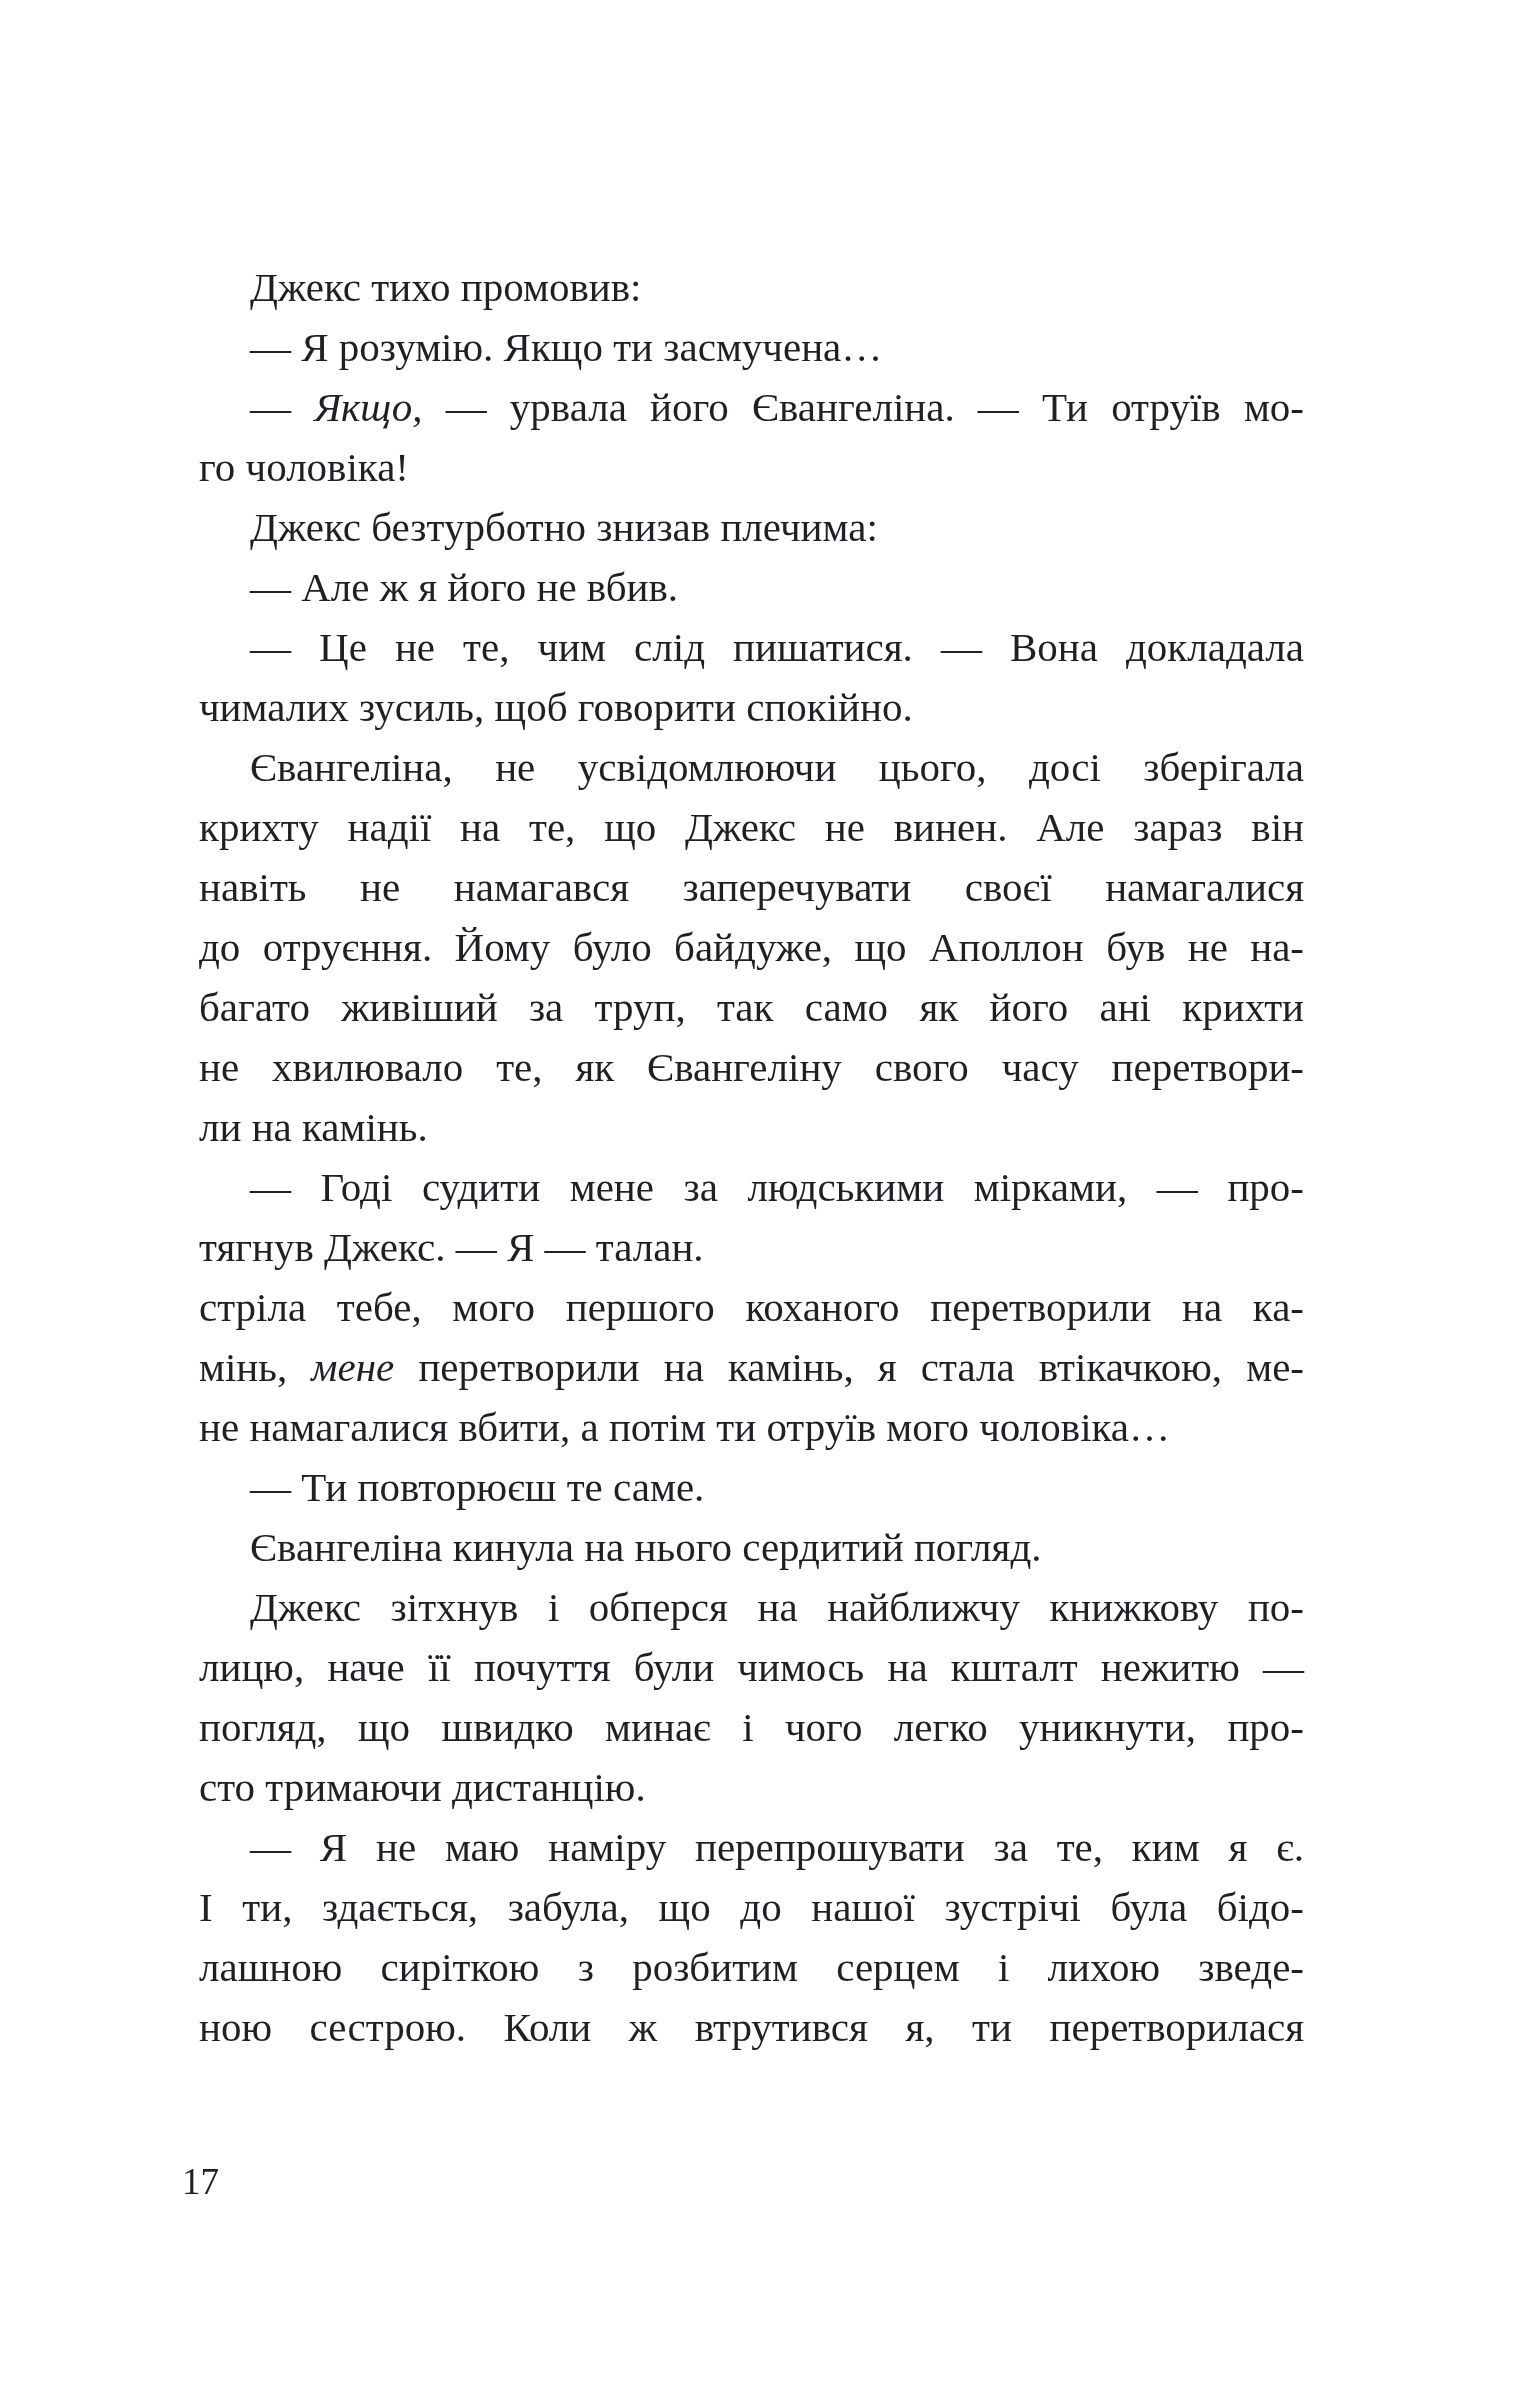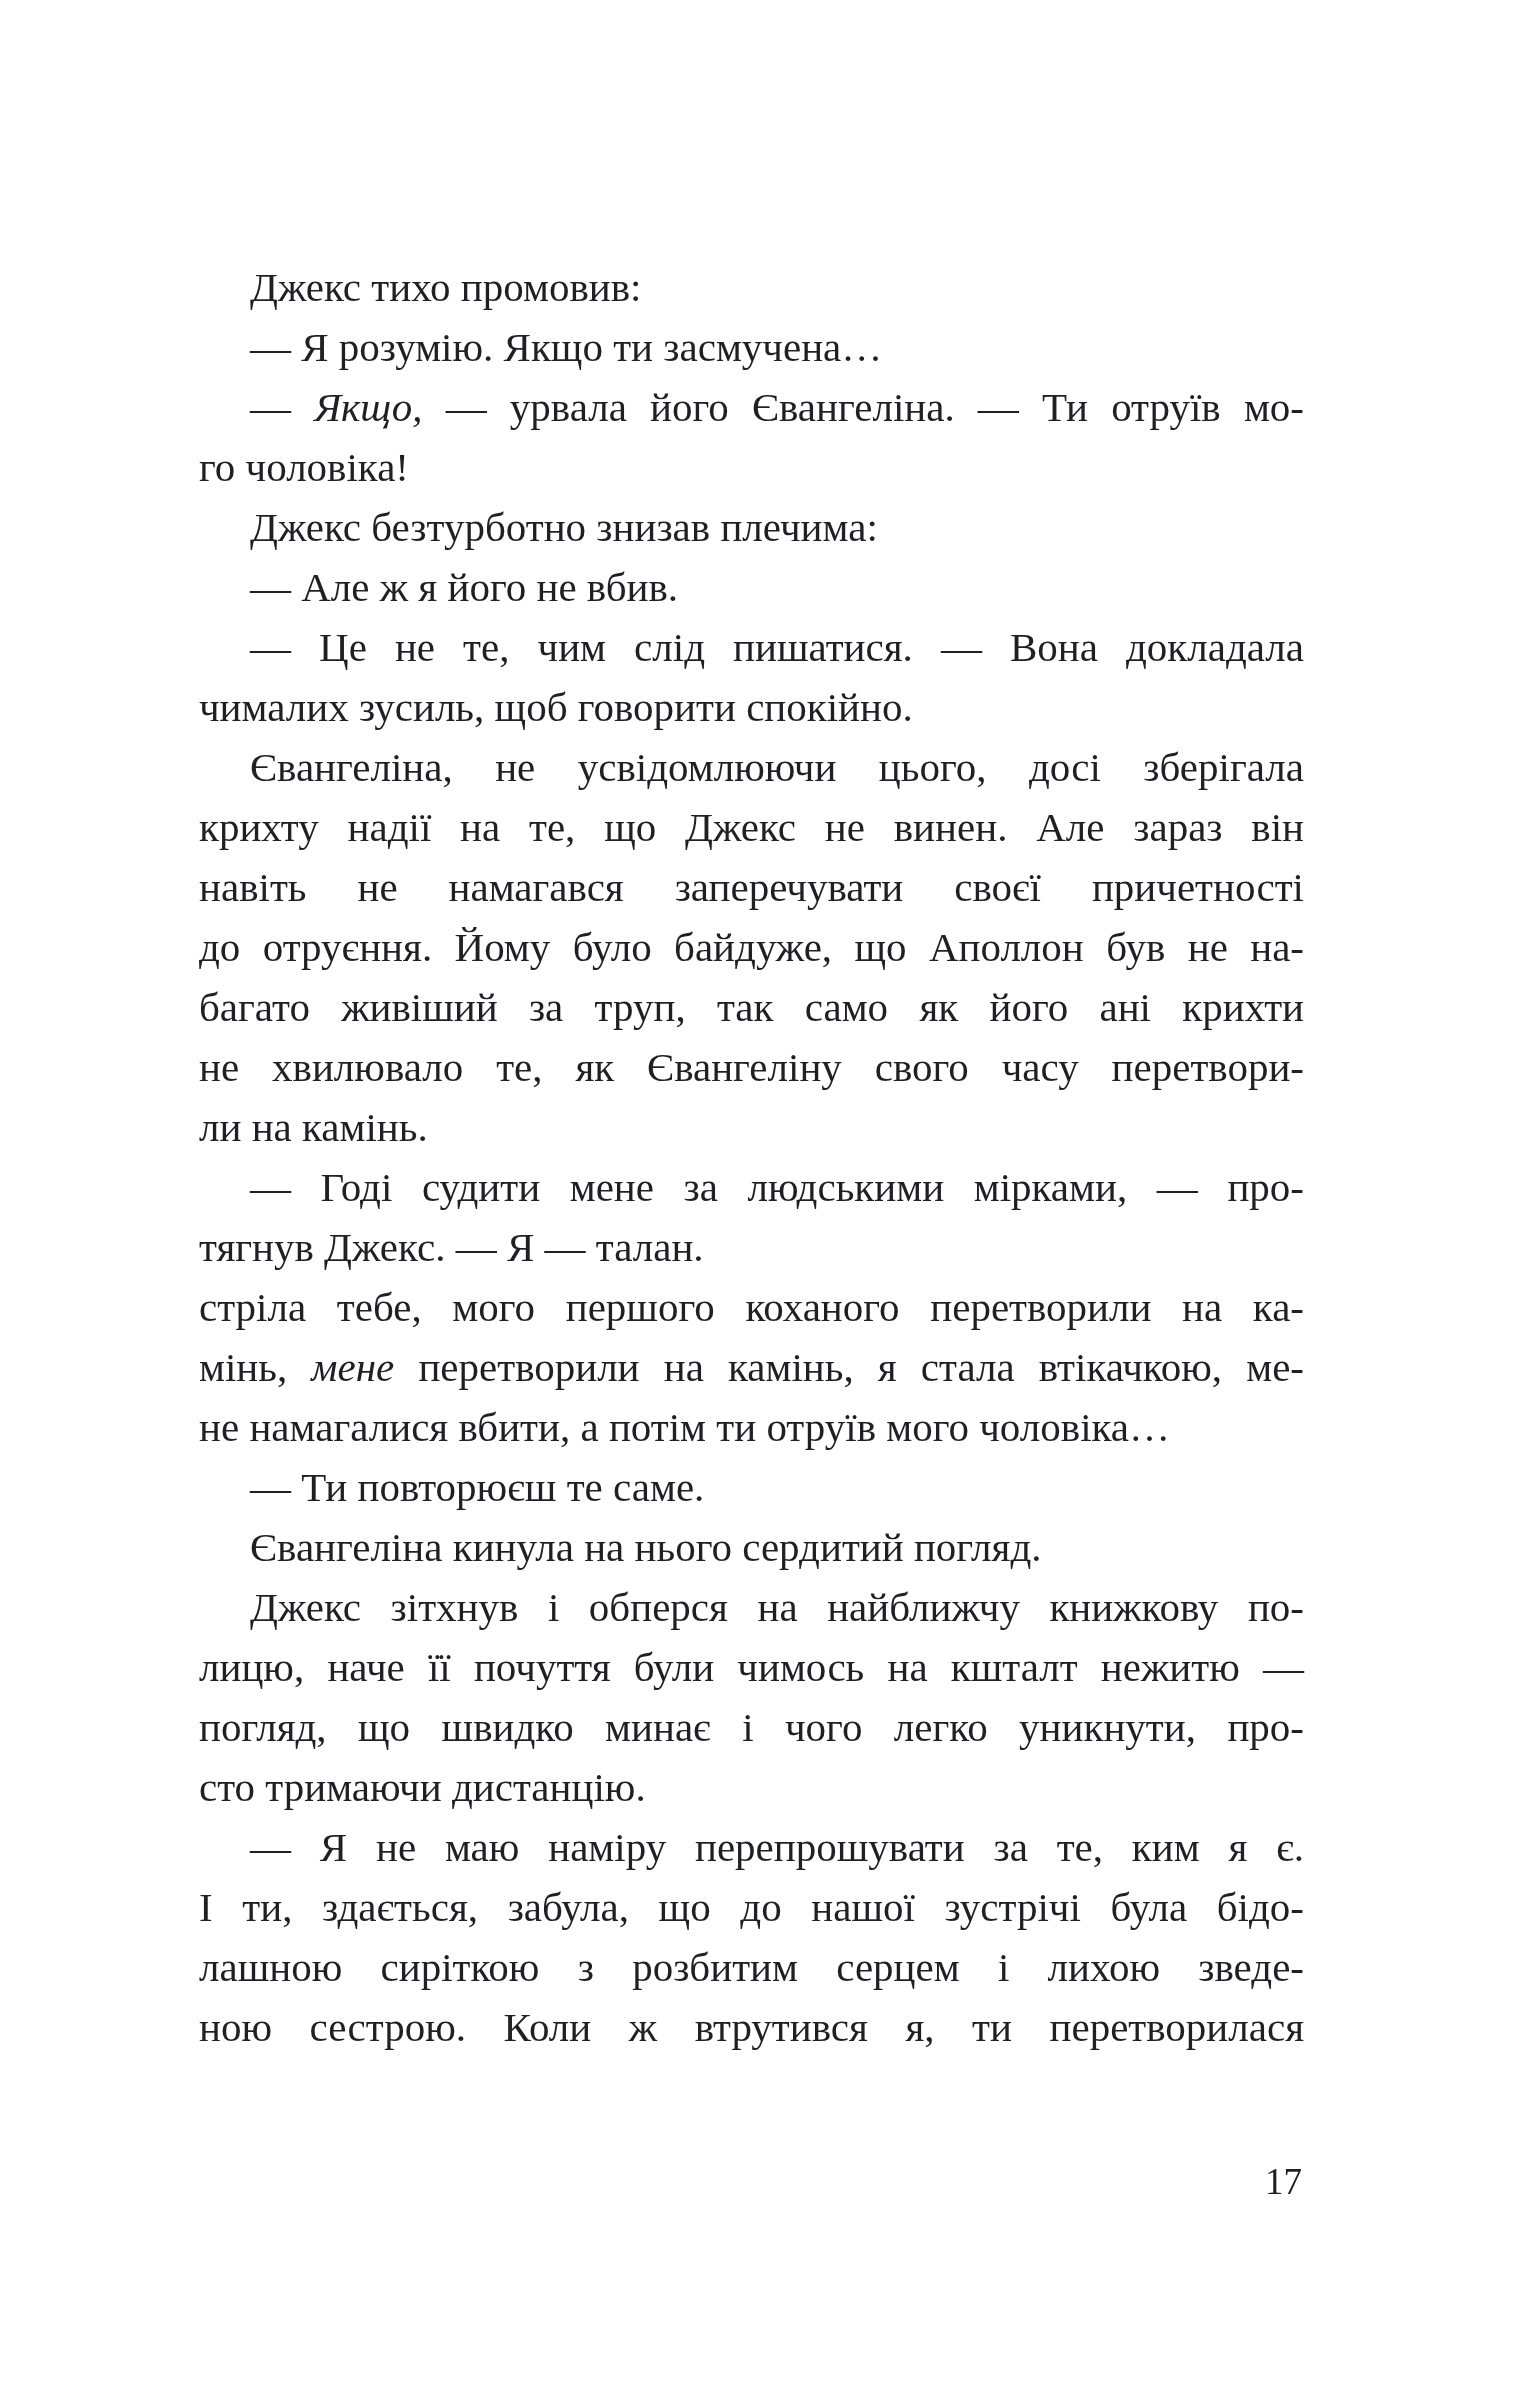--- a/index.html
+++ b/index.html
@@ -34,24 +34,24 @@
     text-align-last: justify;
   }
   .line.indent {
     text-indent: 51px;
   }
   .line em {
     font-weight: normal;
   }
   .page-number {
     position: absolute;
-    left: 197px;
+    left: 182px;
     top: 2158px;
     width: 1105px;
-    text-align: right;
+    text-align: left;
     font-size: 37px;
     line-height: 48px;
   }
 </style>
 </head>
 <body>
 
 <div>
   <div class="text-block">
       <div class="paragraph">
@@ -70,21 +70,21 @@
       <div class="paragraph">
         <div class="line indent"><span>— Але ж я його не вбив.</span></div>
       </div>
       <div class="paragraph">
         <div class="line indent justify"><span>— Це не те, чим слід пишатися. — Вона докладала</span></div>
         <div class="line"><span>чималих зусиль, щоб говорити спокійно.</span></div>
       </div>
       <div class="paragraph">
         <div class="line indent justify"><span>Євангеліна, не усвідомлюючи цього, досі зберігала</span></div>
         <div class="line justify"><span>крихту надії на те, що Джекс не винен. Але зараз він</span></div>
-        <div class="line justify"><span>навіть не намагався заперечувати своєї причетності</span></div>
+        <div class="line justify"><span>навіть не намагався заперечувати своєї намагалися</span></div>
         <div class="line justify"><span>до отруєння. Йому було байдуже, що Аполлон був не на-</span></div>
         <div class="line justify"><span>багато живіший за труп, так само як його ані крихти</span></div>
         <div class="line justify"><span>не хвилювало те, як Євангеліну свого часу перетвори-</span></div>
         <div class="line"><span>ли на камінь.</span></div>
       </div>
       <div class="paragraph">
         <div class="line indent justify"><span>— Годі судити мене за людськими мірками, — про-</span></div>
         <div class="line"><span>тягнув Джекс. — Я — талан.</span></div>
       </div>
       <div class="paragraph">

